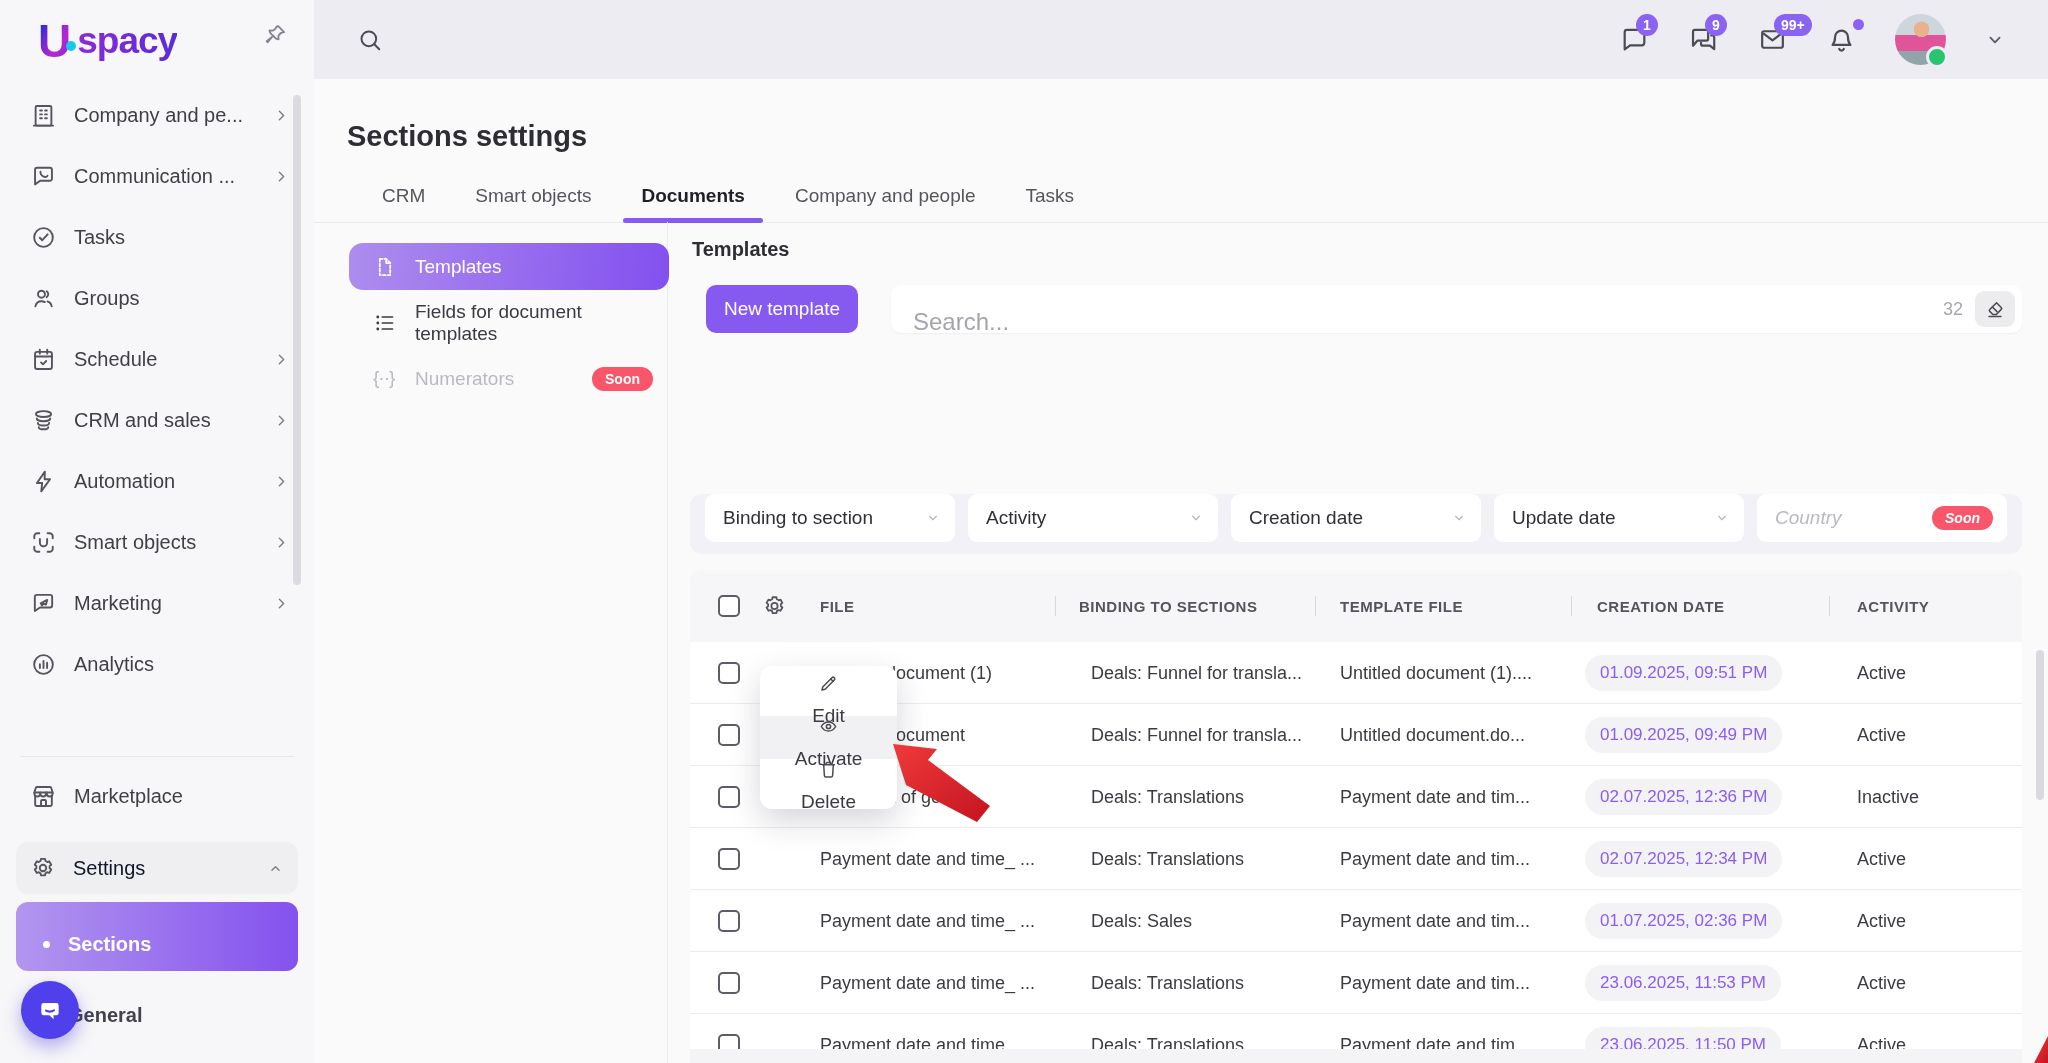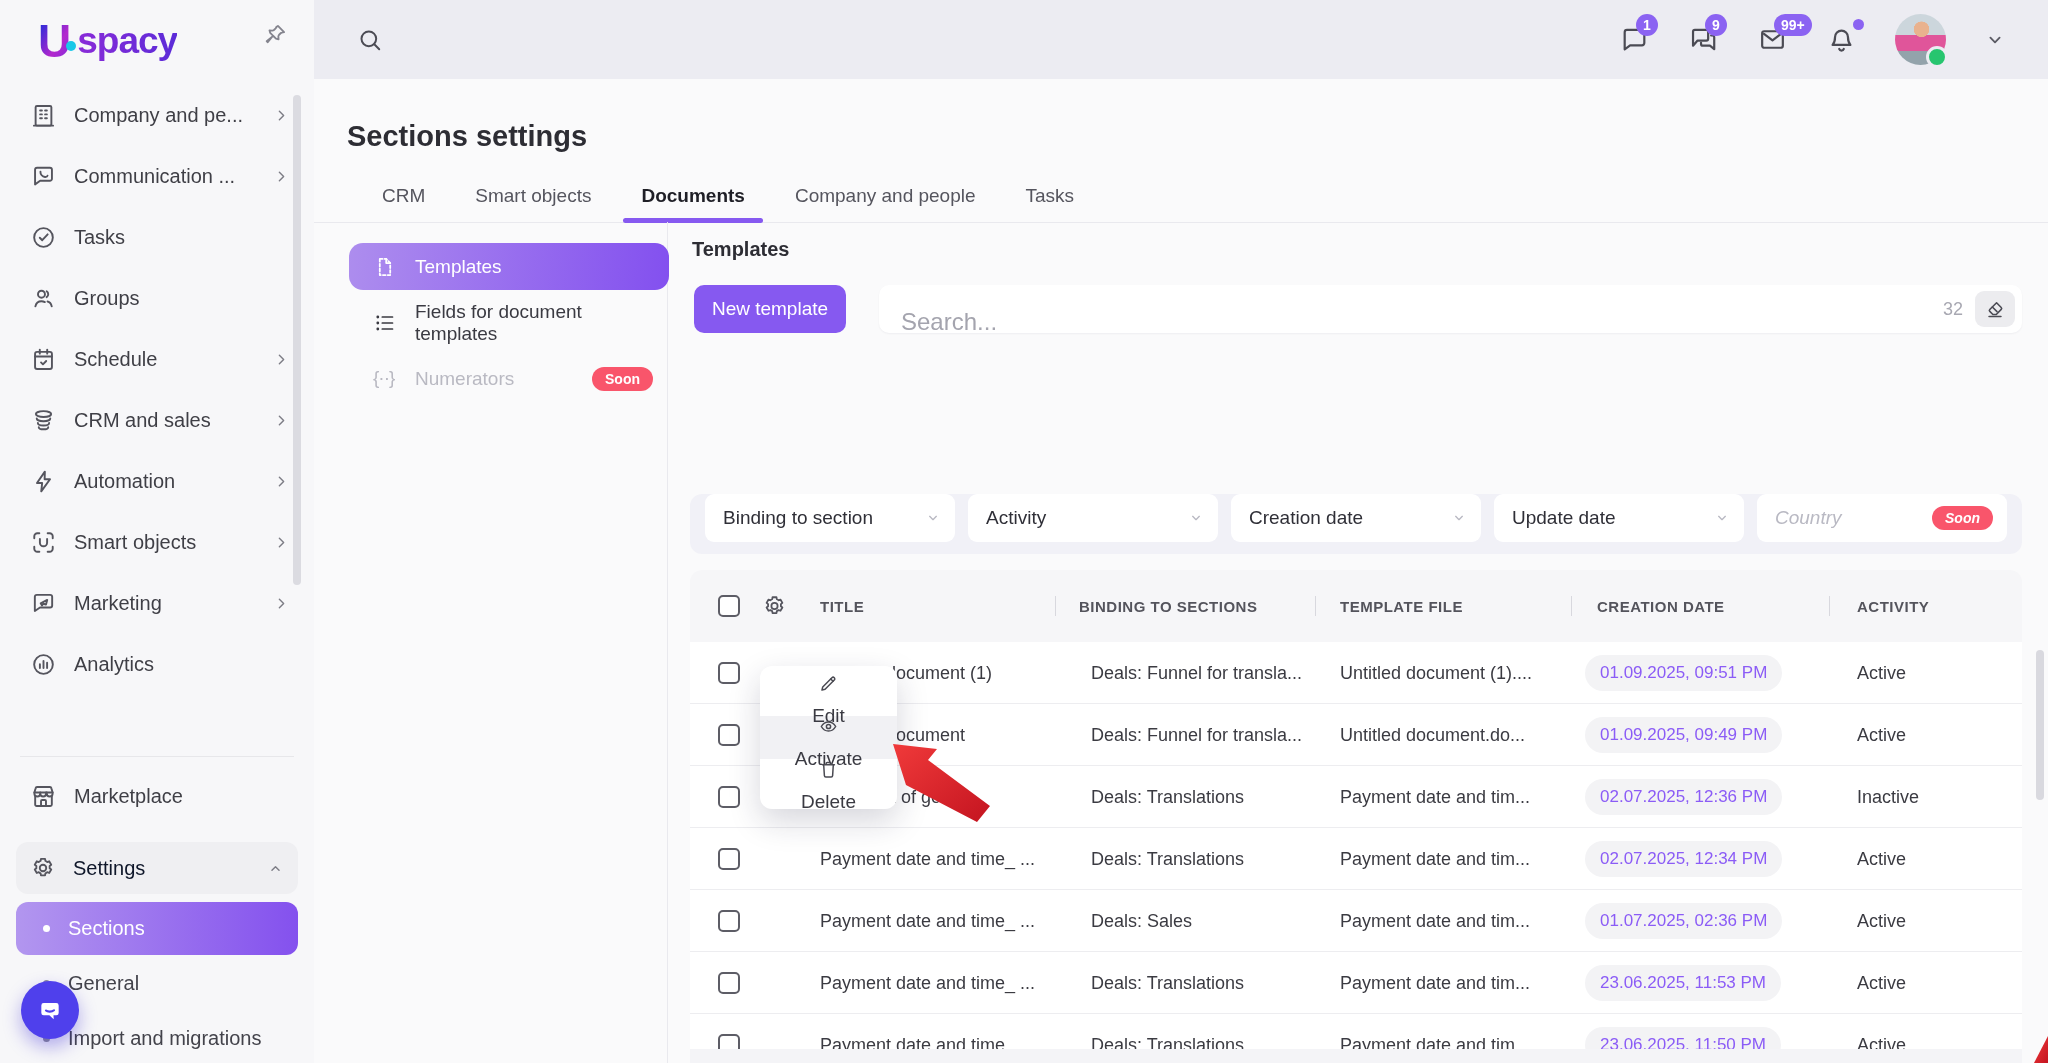--- a/index.html
+++ b/index.html
@@ -41,22 +41,22 @@
   .nav-item .icon{width:27px;height:27px;color:#55555e;}
   .nav-chev{margin-left:auto;width:17px;height:17px;color:#7d7d86;}
   .nav-divider{position:absolute;left:20px;right:20px;top:756px;border-top:1px solid #e7e7ea;}
   .row-marketplace{position:absolute;top:766px;left:0;right:0;}
   .settings-row{position:absolute;top:842px;left:16px;right:16px;height:52px;background:#efeff2;
                 border-radius:12px;display:flex;align-items:center;gap:17px;padding:0 14px;
                 font-size:20px;color:#0f172a;}
   .settings-row .icon{width:26px;height:26px;color:#55555e;}
   .settings-chev{margin-left:auto;width:17px;height:17px;color:#7d7d86;}
   .sub-list{position:absolute;top:902px;left:16px;right:16px;}
-  .sub-item{height:53px;display:flex;align-items:center;gap:18px;padding:0 14px 0 27px;
-            font-size:20px;color:#43434b;border-radius:12px;margin-bottom:2px;}
+  .sub-item{height:53px;display:flex;align-items:center;gap:18px;padding:16px 14px 0 27px;
+            font-size:20px;color:#43434b;border-radius:12px;margin-bottom:2px;font-weight:bold;}
   .bullet{width:7px;height:7px;border-radius:50%;background:#8f8f98;flex:none;}
   .sub-item.active{background:linear-gradient(90deg,#b296ef,#8451ee);color:#fff;}
   .sub-item.active .bullet{background:#fff;}
   .side-scroll{position:absolute;left:293px;top:95px;width:8px;height:490px;border-radius:4px;background:#dbdbe1;}
   .fab{position:absolute;left:21px;top:981px;width:58px;height:58px;border-radius:50%;background:#4f40ec;
        box-shadow:0 8px 18px rgba(45,30,210,.35);display:flex;align-items:center;justify-content:center;z-index:9;}
   .fab .icon{width:32px;height:32px;}
 
   
   .main{position:absolute;left:314px;top:79px;right:0;bottom:0;background:#fafafb;}
@@ -76,21 +76,21 @@
   .subnav-item .icon{width:24px;height:24px;}
   .subnav-item.active{background:linear-gradient(95deg,#ad8dee,#8350ef);color:#fff;}
   .subnav-item.disabled{color:#b9b9c2;}
   .soon{margin-left:auto;background:#f9556b;color:#fff;font-size:14px;font-weight:600;
         padding:5px 13px;border-radius:14px;line-height:1;}
   .braces{font-size:19px;letter-spacing:-1px;width:auto;}
 
   
   .panel{position:absolute;left:376px;top:143px;right:26px;bottom:0;}
   .panel-heading{position:absolute;left:2px;top:16px;font-size:20px;font-weight:700;color:#2d2d34;}
-  .controls{position:absolute;left:4px;right:0;top:63px;height:48px;text-decoration:underline;}
+  .controls{position:absolute;left:16px;right:0;top:63px;height:48px;text-decoration:underline;}
   .btn-new{position:absolute;left:0;top:0;width:152px;height:48px;background:#8659f0;color:#fff;
            border:none;border-radius:10px;font-size:19px;font-family:inherit;}
   .searchbox{position:absolute;left:185px;right:0;top:0;height:48px;background:#fff;border-radius:10px;
              box-shadow:0 1px 2px rgba(25,25,50,.05);display:flex;align-items:center;padding:0 7px 0 20px;}
   .searchbox input{flex:1;border:none;outline:none;background:transparent;font-size:24px;
                    font-family:inherit;color:#3c3c43;margin-top:25px;}
   .searchbox input::placeholder{color:#a4a4ae;}
   .search-count{font-size:18px;color:#a8a8b2;margin-right:12px;}
   .erase-btn{width:40px;height:36px;background:#ececef;border-radius:9px;display:flex;
              align-items:center;justify-content:center;color:#4b4b54;}
@@ -500,21 +500,21 @@
 
     <div class="table">
       <div class="thead">
         <span class="check-pos checkbox"></span>
         <span class="gear-th">
             <svg viewBox="0 0 24 24" fill="none" stroke="currentColor" stroke-width="1.7" stroke-linecap="round" stroke-linejoin="round">
               <path d="m13.9 3.6.3 1.9c.6.2 1.2.6 1.7 1l1.8-.7 1.9 3.2-1.5 1.2a7.2 7.2 0 0 1 0 2l1.5 1.2-1.9 3.2-1.8-.7c-.5.4-1.1.8-1.7 1l-.3 1.9h-3.8l-.3-1.9a7 7 0 0 1-1.7-1l-1.8.7-1.9-3.2 1.5-1.2a7.2 7.2 0 0 1 0-2L4.4 9l1.9-3.2 1.8.7c.5-.4 1.1-.8 1.7-1l.3-1.9Z"></path>
               <circle cx="12" cy="12" r="3"></circle>
             </svg>
           </span>
-        <span class="th" style="left:130px">TITLE</span>
+        <span class="th" style="left:130px">FILE</span>
         <span class="sep" style="left:365px"></span>
         <span class="th" style="left:389px">BINDING TO SECTIONS</span>
         <span class="sep" style="left:625px"></span>
         <span class="th" style="left:650px">TEMPLATE FILE</span>
         <span class="sep" style="left:881px"></span>
         <span class="th" style="left:907px">CREATION DATE</span>
         <span class="sep" style="left:1139px"></span>
         <span class="th" style="left:1167px">ACTIVITY</span>
       </div>
       <div class="tbody">

